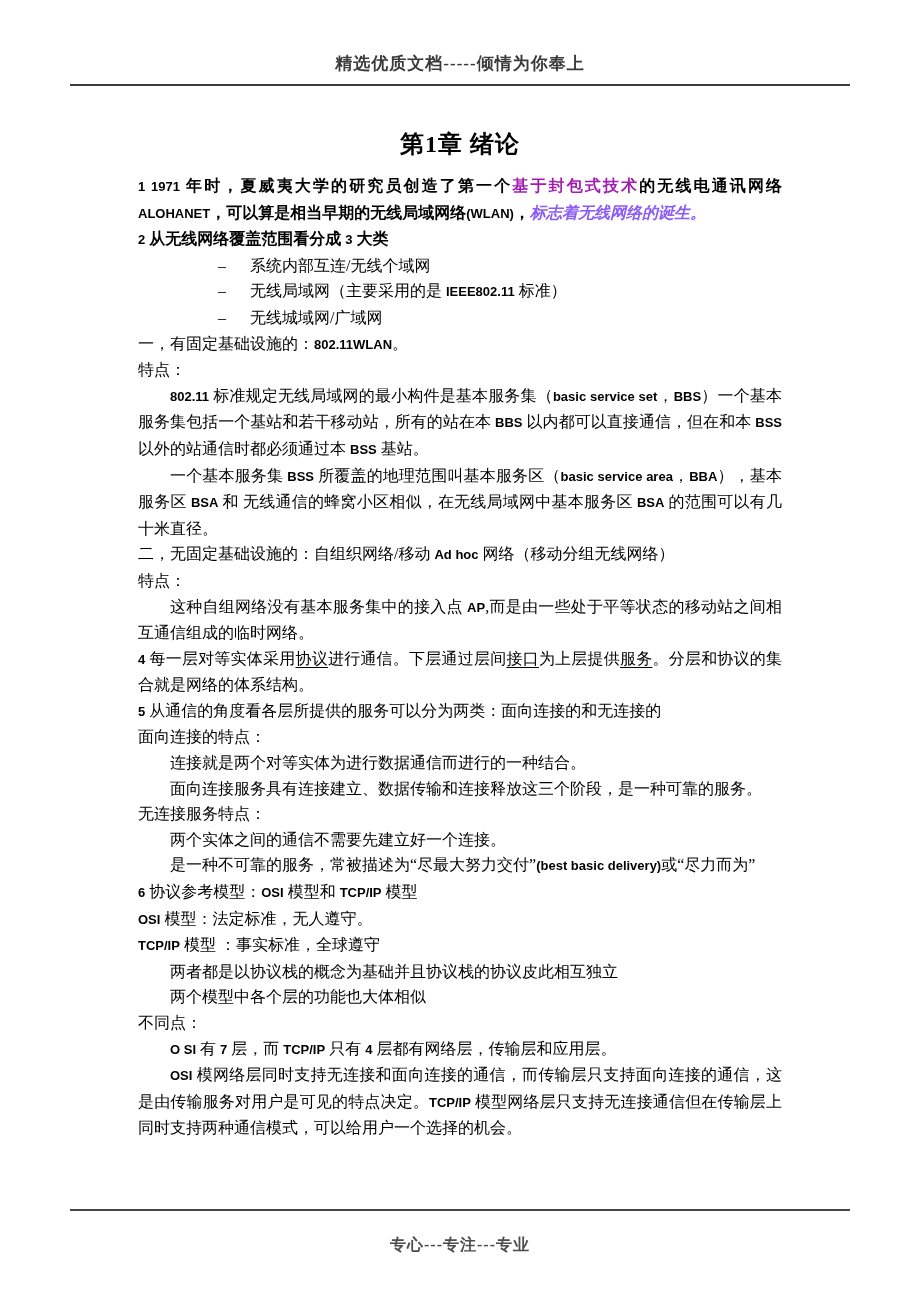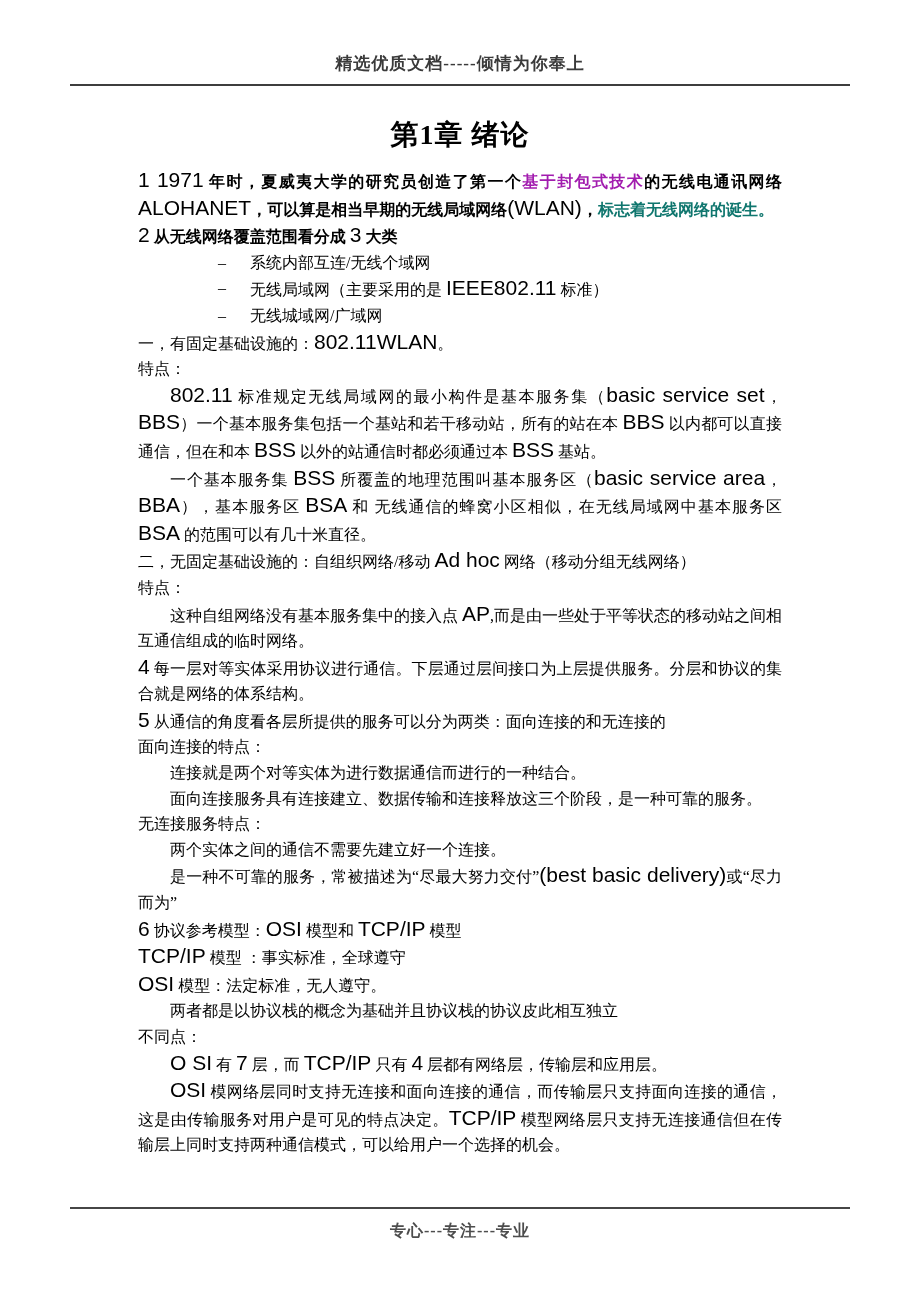--- a/index.html
+++ b/index.html
@@ -12,57 +12,57 @@
   }
   .header {
     margin:0 70px; padding-top:52px; padding-bottom:9px;
     text-align:center; border-bottom:2px solid #3d3d3d;
   }
   .header-text {
     font-size:17px; font-weight:bold; color:#3a3a3a; letter-spacing:1px;
     font-family:"Liberation Serif","DejaVu Serif",serif;
   }
   .title {
-    margin-top:30px; text-align:center;
-    font-size:28px; font-weight:bold; letter-spacing:1px; color:#000;
+    margin-top:42px; text-align:center;
+    font-size:24px; font-weight:bold; letter-spacing:1px; color:#000;
   }
   .doc-body {
     margin:13px 138px 0 138px;
     font-size:16px; line-height:25.6px;
     text-align:justify;
   }
   .para { margin:0; }
   .para.ind { text-indent:2em; }
   .para.bold { font-weight:bold; }
   .li { display:flex; margin-left:80px; text-align:left; }
   .dash { display:inline-block; width:32px; flex:none; }
   .lt {
     font-family:"Liberation Sans","DejaVu Sans",sans-serif;
-    font-weight:normal; font-size:21px;
+    font-weight:bold; font-size:13px;
   }
-  .u { text-underline-offset:3px; }
+  .u { text-decoration:underline; text-underline-offset:3px; }
   .footer-wrap {
-    margin:auto 70px 60px 70px;
+    margin:auto 70px 46px 70px;
     border-top:2px solid #464646;
-    text-align:center; padding-top:12px;
+    text-align:center; padding-top:24px;
   }
   .footer-text {
     font-size:16px; font-weight:bold; color:#4d4d4d; letter-spacing:1px;
   }
 </style>
 </head>
 <body>
 
 <div class="page">
   <div class="header">
     <span class="header-text">精选优质文档-----倾情为你奉上</span>
   </div>
   <h1 class="title">第1章 绪论</h1>
   <div class="doc-body">
-      <div class="para p bold"><span class="lt">1 1971</span> 年时，夏威夷大学的研究员创造了第一个<span style="color: #a21caf;">基于封包式技术</span>的无线电通讯网络 <span class="lt">ALOHANET</span>，可以算是相当早期的无线局域网络<span class="lt">(WLAN)</span>，<span style="color: #0f766e;">标志着无线网络的诞生。</span></div>
+      <div class="para p bold"><span class="lt">1 1971</span> 年时，夏威夷大学的研究员创造了第一个<span style="color: #a21caf;">基于封包式技术</span>的无线电通讯网络 <span class="lt">ALOHANET</span>，可以算是相当早期的无线局域网络<span class="lt">(WLAN)</span>，<span style="color: #8b5cf6; font-style: italic;">标志着无线网络的诞生。</span></div>
       <div class="para p bold"><span class="lt">2</span> 从无线网络覆盖范围看分成 <span class="lt">3</span> 大类</div>
       <div class="para li">
         <span class="dash">–</span>
         <span class="li-text">系统内部互连/无线个域网</span>
       </div>
       <div class="para li">
         <span class="dash">–</span>
         <span class="li-text">无线局域网（主要采用的是 <span class="lt">IEEE802.11</span> 标准）</span>
       </div>
       <div class="para li">
@@ -78,23 +78,24 @@
       <div class="para p ind">这种自组网络没有基本服务集中的接入点 <span class="lt">AP</span>,而是由一些处于平等状态的移动站之间相互通信组成的临时网络。</div>
       <div class="para p"><span class="lt">4</span> 每一层对等实体采用<span class="u">协议</span>进行通信。下层通过层间<span class="u">接口</span>为上层提供<span class="u">服务</span>。分层和协议的集合就是网络的体系结构。</div>
       <div class="para p"><span class="lt">5</span> 从通信的角度看各层所提供的服务可以分为两类：面向连接的和无连接的</div>
       <div class="para p">面向连接的特点：</div>
       <div class="para p ind">连接就是两个对等实体为进行数据通信而进行的一种结合。</div>
       <div class="para p ind">面向连接服务具有连接建立、数据传输和连接释放这三个阶段，是一种可靠的服务。</div>
       <div class="para p">无连接服务特点：</div>
       <div class="para p ind">两个实体之间的通信不需要先建立好一个连接。</div>
       <div class="para p ind">是一种不可靠的服务，常被描述为“尽最大努力交付”<span class="lt">(best basic delivery)</span>或“尽力而为”</div>
       <div class="para p"><span class="lt">6</span> 协议参考模型：<span class="lt">OSI</span> 模型和 <span class="lt">TCP/IP</span> 模型</div>
+      <div class="para p"><span class="lt">OSI</span> 模型：法定标准，无人遵守。</div>
       <div class="para p"><span class="lt">TCP/IP</span> 模型 ：事实标准，全球遵守</div>
-      <div class="para p"><span class="lt">OSI</span> 模型：法定标准，无人遵守。</div>
       <div class="para p ind">两者都是以协议栈的概念为基础并且协议栈的协议皮此相互独立</div>
+      <div class="para p ind">两个模型中各个层的功能也大体相似</div>
       <div class="para p">不同点：</div>
       <div class="para p ind"><span class="lt">O SI</span> 有 <span class="lt">7</span> 层，而 <span class="lt">TCP/IP</span> 只有 <span class="lt">4</span> 层都有网络层，传输层和应用层。</div>
       <div class="para p ind"><span class="lt">OSI</span> 模网络层同时支持无连接和面向连接的通信，而传输层只支持面向连接的通信，这是由传输服务对用户是可见的特点决定。<span class="lt">TCP/IP</span> 模型网络层只支持无连接通信但在传输层上同时支持两种通信模式，可以给用户一个选择的机会。</div>
     </div>
   <div class="footer-wrap">
     <span class="footer-text">专心---专注---专业</span>
   </div>
 </div>
 
 </body></html>

